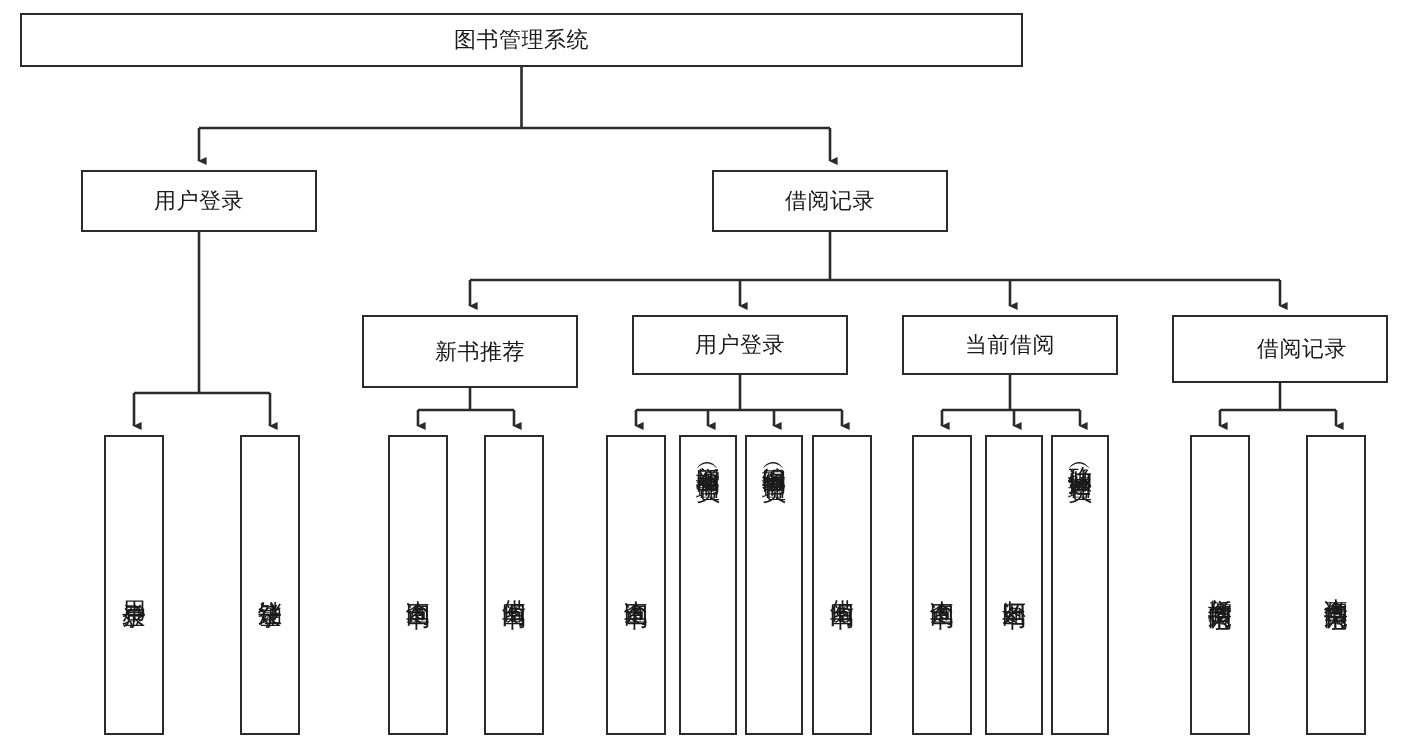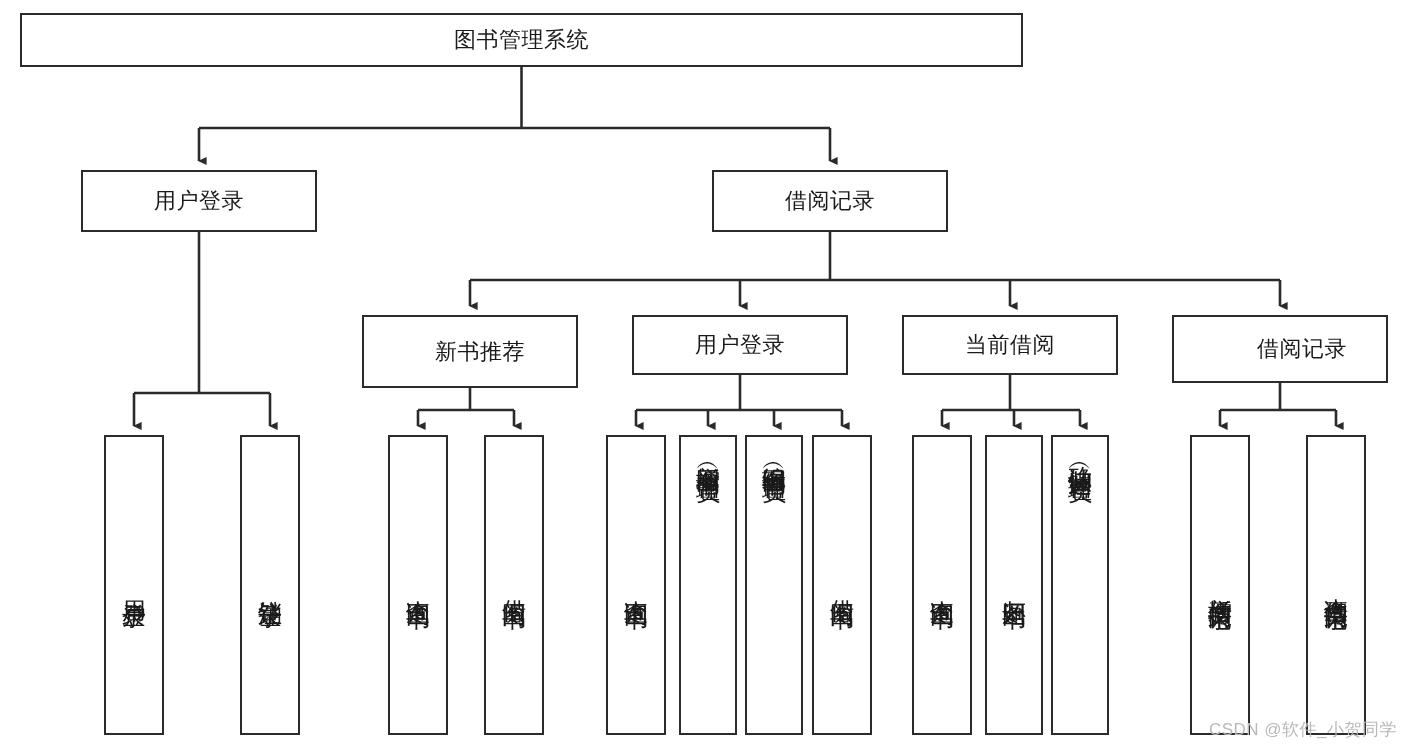--- a/index.html
+++ b/index.html
@@ -178,14 +178,13 @@
         <span class="label">确认归还（管理员）</span>
       </div>
       <div class="node vertical center-text" style="left: 1190px; top: 435px; width: 60px; height: 300px;">
         <span class="label">新增借阅记录</span>
       </div>
       <div class="node vertical center-text" style="left: 1306px; top: 435px; width: 60px; height: 300px;">
         <span class="label">查询借阅记录</span>
       </div>
     </div>
 
-  <div id="watermark">CSDN @软件_小贺同学</div>
 </div>
 
 </body></html>

